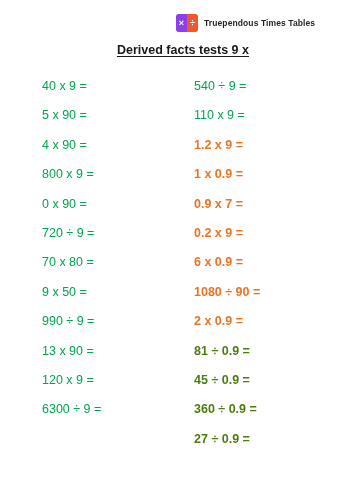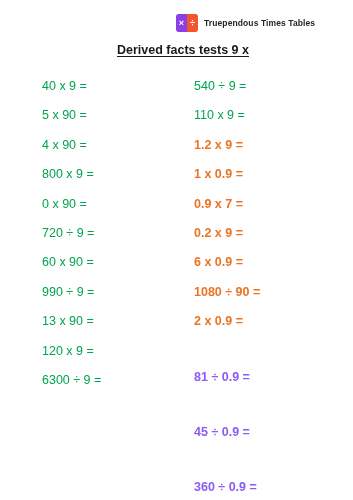--- a/index.html
+++ b/index.html
@@ -87,21 +87,21 @@
 
   .q {
     height: 29.4px;
     line-height: 29.4px;
     font-size: 12.5px;
     white-space: nowrap;
     font-family: Liberation Sans, sans-serif;
   }
   .q.green  { color: #00A550; }
   .q.orange { color: #EA7423; font-weight: bold; }
-  .q.red    { color: #8b5cf6; font-weight: bold; margin-top: 26px; }
+  .q.red    { color: #4d7c0f; font-weight: bold; }
 </style>
 </head>
 <body>
 
 <div id="page">
 
   <div class="brand">
     <div class="brand-logo">
       <div class="logo-tile left">×</div>
       <div class="logo-tile right">÷</div>
@@ -114,21 +114,22 @@
   </div>
 
   <div class="columns">
     <div class="col left" id="col-left">
         <div class="q green">40 x 9 =</div>
         <div class="q green">5 x 90 =</div>
         <div class="q green">4 x 90 =</div>
         <div class="q green">800 x 9 =</div>
         <div class="q green">0 x 90 =</div>
         <div class="q green">720 ÷ 9 =</div>
-        <div class="q green">60 x 90 =</div>
+        <div class="q green">70 x 80 =</div>
+        <div class="q green">9 x 50 =</div>
         <div class="q green">990 ÷ 9 =</div>
         <div class="q green">13 x 90 =</div>
         <div class="q green">120 x 9 =</div>
         <div class="q green">6300 ÷ 9 =</div>
       </div>
     <div class="col right" id="col-right">
         <div class="q green">540 ÷ 9 =</div>
         <div class="q green">110 x 9 =</div>
         <div class="q orange">1.2 x 9 =</div>
         <div class="q orange">1 x 0.9 =</div>

